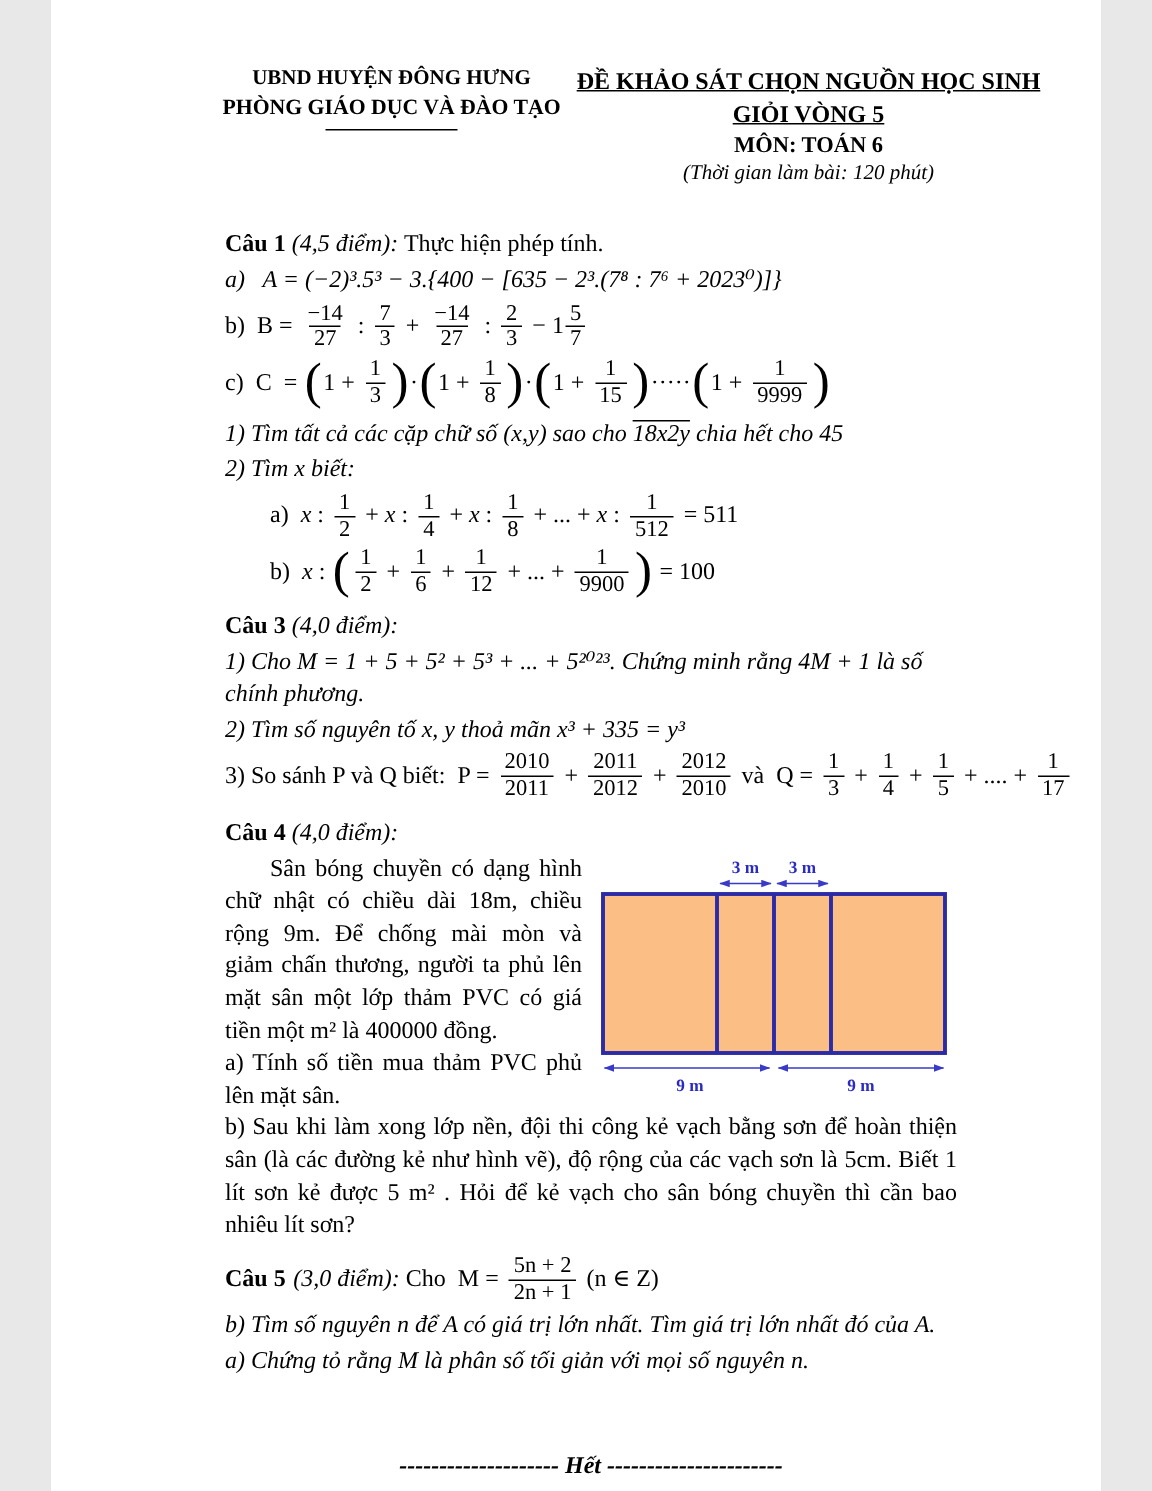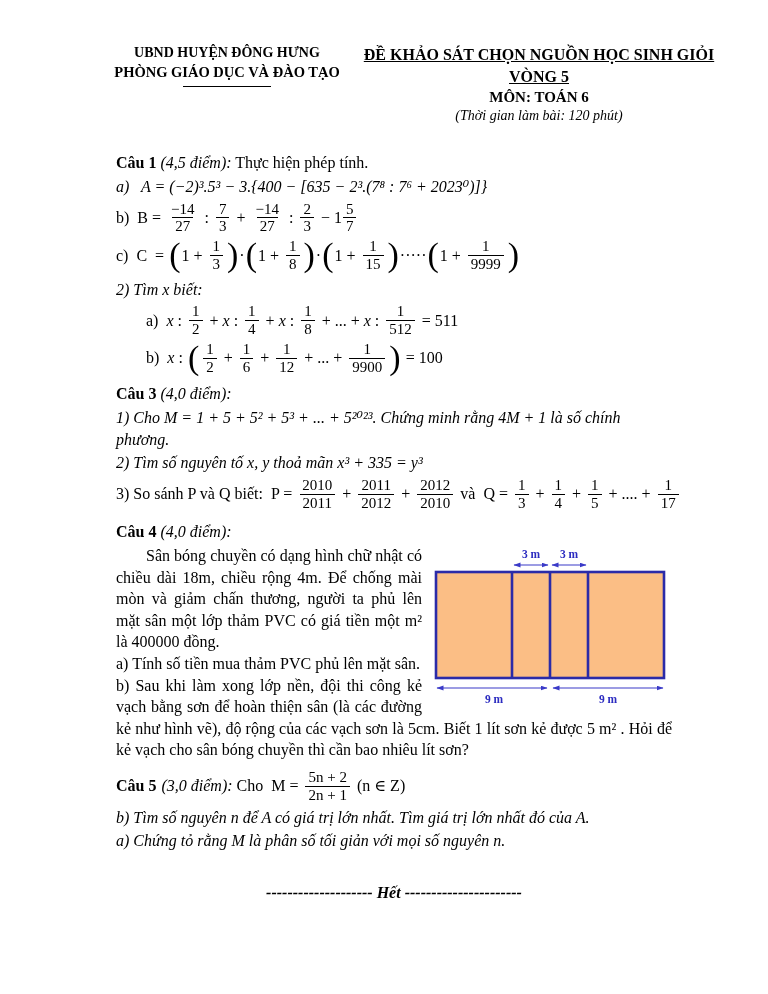--- a/index.html
+++ b/index.html
@@ -1,17 +1,17 @@
 <!DOCTYPE html>
 <html><head>
 <meta charset="utf-8">
 <style>
   html,body { margin:0; padding:0; background:#e8e8e8; }
   .page {
-    position:relative; width:768px; height:994px; margin:0 auto;
+    position:relative; width:700px; height:994px; margin:0 auto;
     background:#ffffff; color:#000;
     font-family:"Liberation Serif","DejaVu Serif",serif;
     font-size:16px; line-height:1.35; overflow:hidden;
   }
   .header { display:flex; padding:44px 36px 0 108px; }
   .header-left { width:238px; text-align:center; font-weight:bold; }
   .header-left .h-line1 { font-size:14px; }
   .header-left .h-line2 { font-size:14.5px; }
   .header-left .org-rule { width:88px; border-top:1.6px solid #000; margin:4px auto 0; height:0; }
   .header-right { flex:1; text-align:center; font-weight:bold; }
@@ -32,21 +32,21 @@
           vertical-align:middle; margin:0 3px; font-size:15px; line-height:1.12;text-align:right; }
   .frac .fn { padding:0 3px; }
   .frac .fd { padding:0 3px; border-top:1.1px solid #000; }
   .mixed { margin-left:1px; }
   .bp { font-size:34px; font-weight:400; line-height:0.85; margin:0 1px; }
   .ovl { text-decoration:overline; }
   .cau4-wrap { overflow:visible; }
   .court-box { float:right; width:240px; margin:2px 0 2px 10px; }
   .cau4-wrap p { margin:0; text-align:justify; }
   .cau4-wrap .para-first { text-indent:30px; }
-  .footer { text-align:center; font-weight:bold; font-style:italic; margin-top:30px; font-size:16px; }
+  .footer { text-align:center; font-weight:bold; font-style:italic; margin-top:48px; font-size:16px; }
   .court-rect { stroke:#2b2ba8; stroke-width:2.6; }
   .court-line { stroke:#2b2ba8; stroke-width:2.6; }
   .dim { stroke:#3a3ac8; stroke-width:1.1; fill:none; }
   .dim-label { font-family:"Liberation Serif","DejaVu Serif",serif; font-weight:bold; font-size:11.5px; }
 </style>
 </head>
 <body>
 
 <div class="page">
 
@@ -108,20 +108,23 @@
         <span class="bp">)</span>
         <span>·····</span>
         <span class="bp">(</span>
         <span>1 + </span>
         <span class="frac"><span class="fn">1</span><span class="fd">9999</span></span>
         <span class="bp">)</span>
       </div>
     </div>
 
     <div style="margin-top:6px;">
+      <div class="line">
+        <span>1) Tìm tất cả các cặp chữ số (x,y) sao cho </span><span class="ovl">18x2y</span><span> chia hết cho 45</span>
+      </div>
       <div class="line">
         <span>2) Tìm x biết:</span>
       </div>
       <div class="f-line ind">
         <span class="lbl">a)</span>
         <i>x</i>
         <span> : </span>
         <span class="frac"><span class="fn">1</span><span class="fd">2</span></span>
         <span> + </span>
         <i>x</i>
@@ -208,21 +211,21 @@
             <line class="court-line" x1="118" y1="25" x2="118" y2="131"></line>
             <line class="court-line" x1="156" y1="25" x2="156" y2="131"></line>
 
             <line class="dim" x1="5" y1="141" x2="115" y2="141" marker-start="url(#ah)" marker-end="url(#ah)"></line>
             <line class="dim" x1="121" y1="141" x2="231" y2="141" marker-start="url(#ah)" marker-end="url(#ah)"></line>
 
             <text class="dim-label" x="62" y="156" text-anchor="middle" fill="#2b2bc0">9 m</text>
             <text class="dim-label" x="176" y="156" text-anchor="middle" fill="#2b2bc0">9 m</text>
           </svg>
         </div>
-        <p class="para-first">Sân bóng chuyền có dạng hình chữ nhật có chiều dài 18m, chiều rộng 4m. Để chống mài mòn và giảm chấn thương, người ta phủ lên mặt sân một lớp thảm PVC có giá tiền một m² là 400000 đồng.</p>
+        <p class="para-first">Sân bóng chuyền có dạng hình chữ nhật có chiều dài 18m, chiều rộng 9m. Để chống mài mòn và giảm chấn thương, người ta phủ lên mặt sân một lớp thảm PVC có giá tiền một m² là 400000 đồng.</p>
         <p>a) Tính số tiền mua thảm PVC phủ lên mặt sân.</p>
         <p>b) Sau khi làm xong lớp nền, đội thi công kẻ vạch bằng sơn để hoàn thiện sân (là các đường kẻ như hình vẽ), độ rộng của các vạch sơn là 5cm. Biết 1 lít sơn kẻ được 5 m² . Hỏi để kẻ vạch cho sân bóng chuyền thì cần bao nhiêu lít sơn?</p>
       </div>
     </div>
 
     <div style="margin-top:8px;">
       <div class="f-line">
         <b>Câu 5</b>
         <i style="margin-left:5px;">(3,0  điểm):</i>
         <span> Cho  M = </span>

